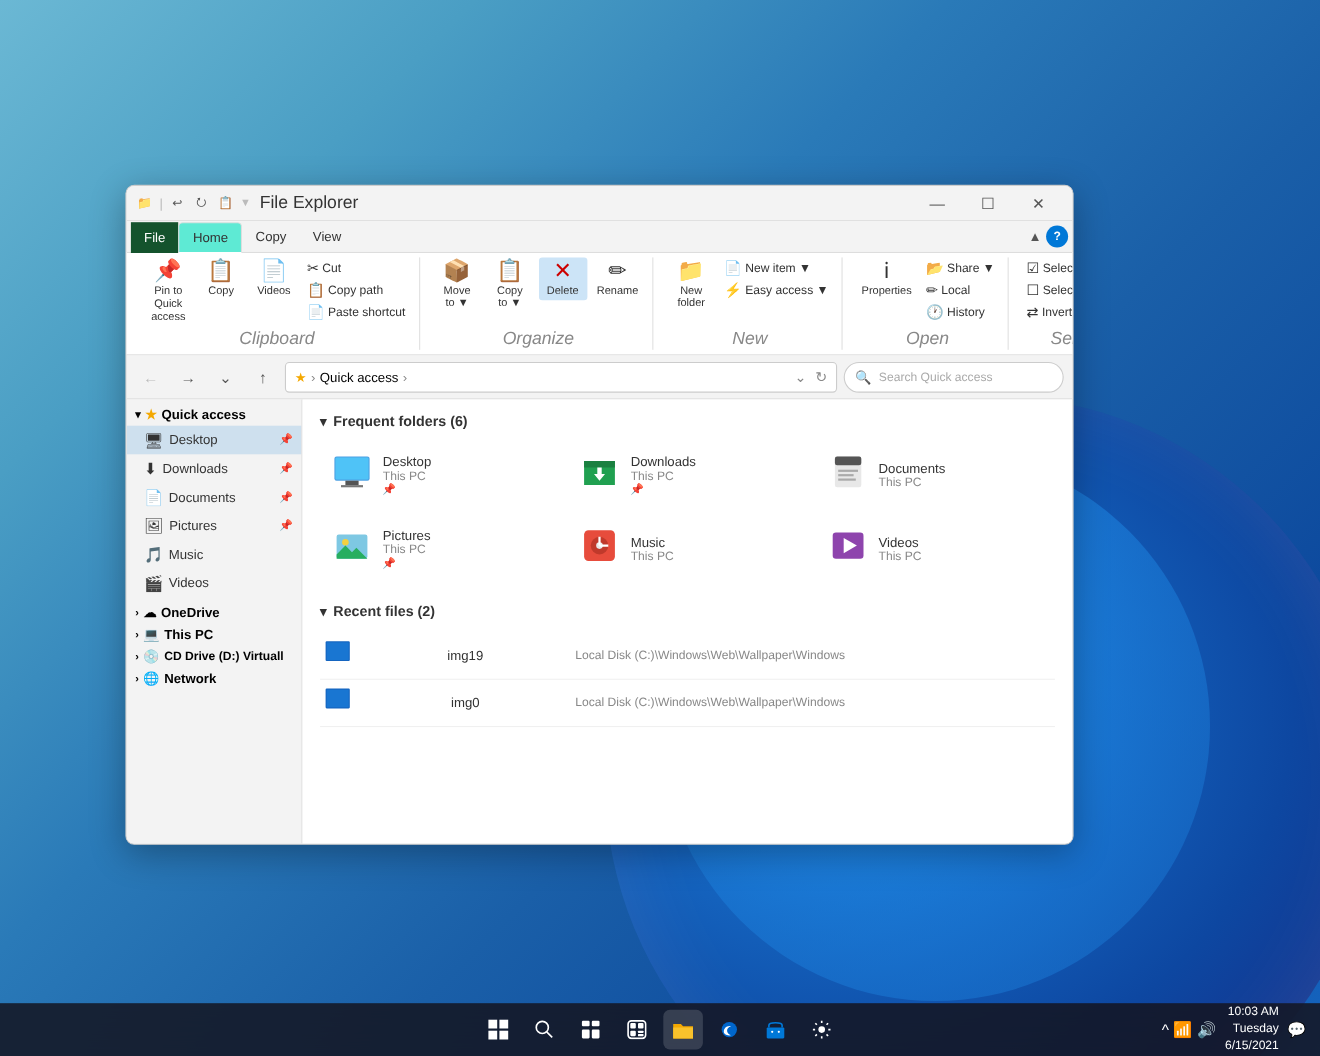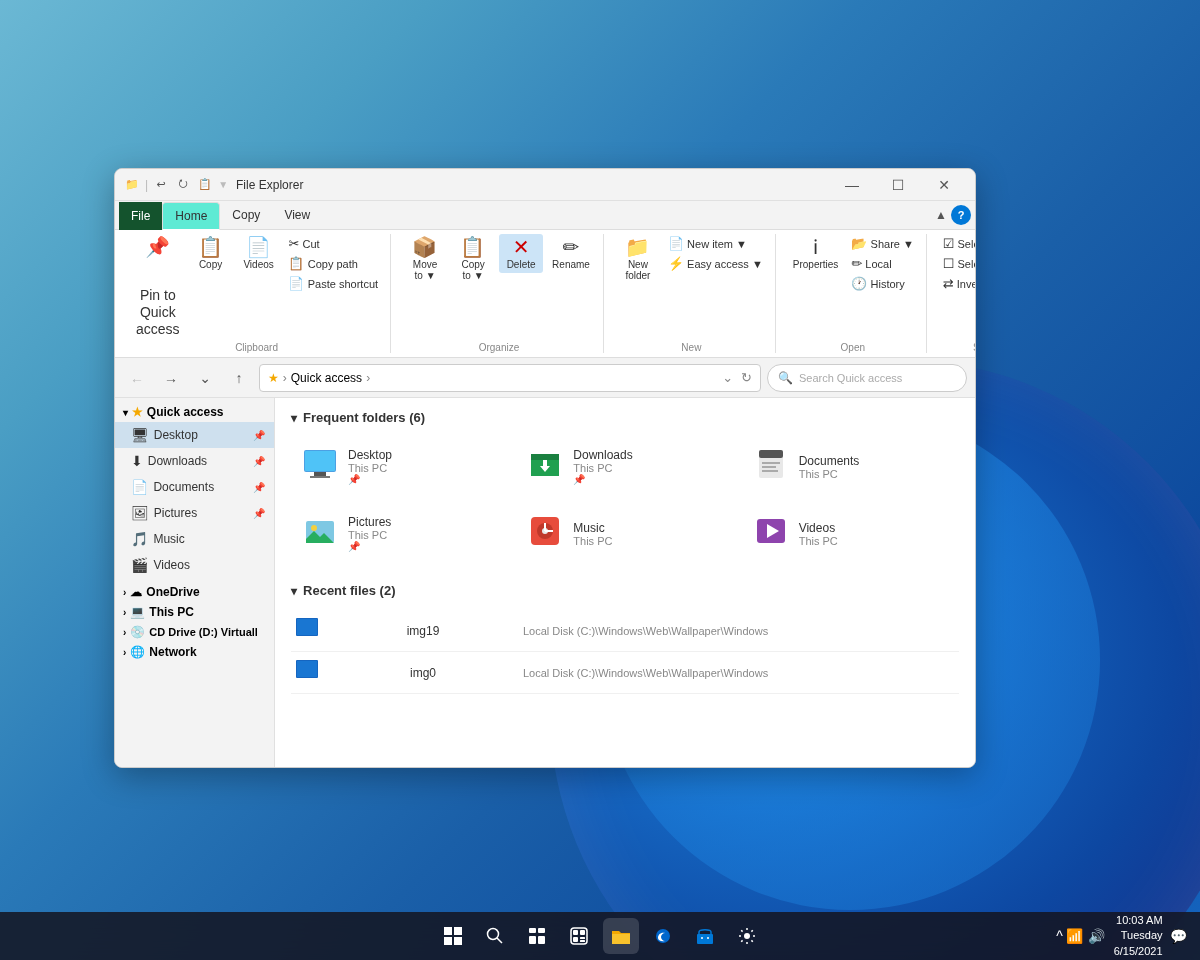--- a/index.html
+++ b/index.html
@@ -118,21 +118,21 @@
       width: 18px;
       height: 18px;
       display: flex;
       align-items: center;
       justify-content: center;
       font-size: 11px;
       color: #555;
     }
     .title-bar-title {
       flex: 1;
-      font-size: 12px;
+      font-size: 16px;
       color: #333;
     }
     .window-controls {
       display: flex;
       align-items: center;
     }
     .win-btn {
       width: 46px;
       height: 32px;
       display: flex;
@@ -196,24 +196,25 @@
       padding: 0 8px;
     }
     .ribbon-group:last-child { border-right: none; }
     .ribbon-group-content {
       display: flex;
       align-items: flex-start;
       gap: 4px;
       flex: 1;
     }
     .ribbon-group-label {
-      font-size: 10px;
+      font-size: 16px;
       color: #888;
       text-align: center;
       padding-top: 2px;
+      font-style: italic;
     }
     .ribbon-btn {
       display: flex;
       flex-direction: column;
       align-items: center;
       justify-content: flex-start;
       padding: 3px 5px;
       cursor: pointer;
       border-radius: 3px;
       min-width: 44px;
@@ -472,21 +473,21 @@
       <div class="ribbon-up-arrow">▲</div>
       <div class="help-btn">?</div>
     </div>
 
     <div class="ribbon-content">
 
       <div class="ribbon-group">
         <div class="ribbon-group-content">
           <div class="ribbon-btn">
             <span class="icon">📌</span>
-            <span style="font-size:14px;line-height:1.2;margin-top:28px;">Pin to Quick<br>access</span>
+            <span style="font-size:10px;line-height:1.2;">Pin to Quick<br>access</span>
           </div>
           <div class="ribbon-btn">
             <span class="icon">📋</span>
             <span>Copy</span>
           </div>
           <div class="ribbon-btn">
             <span class="icon">📄</span>
             <span>Videos</span>
           </div>
           <div class="ribbon-small-col">

